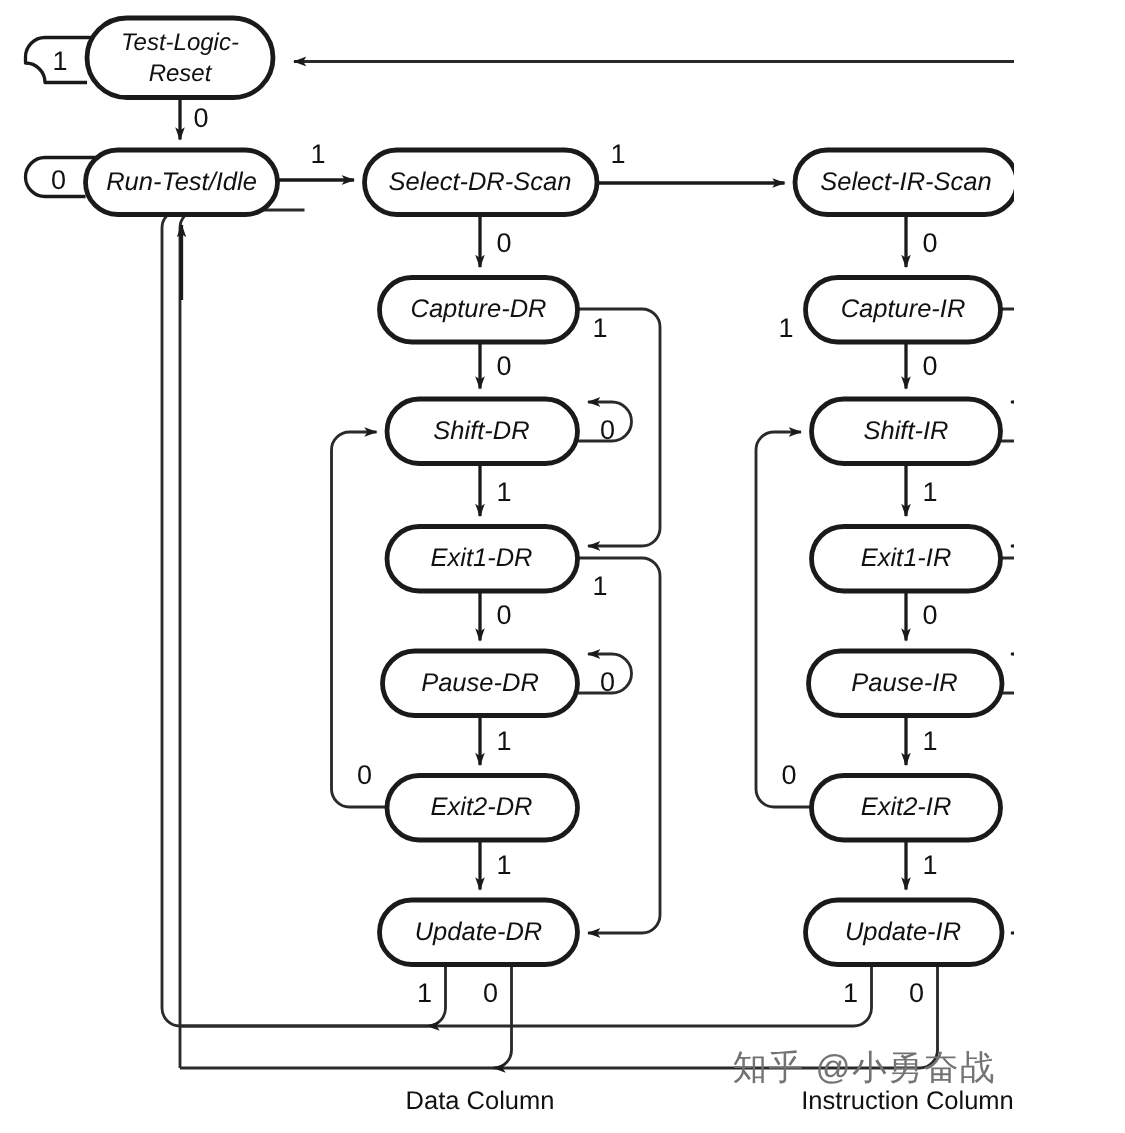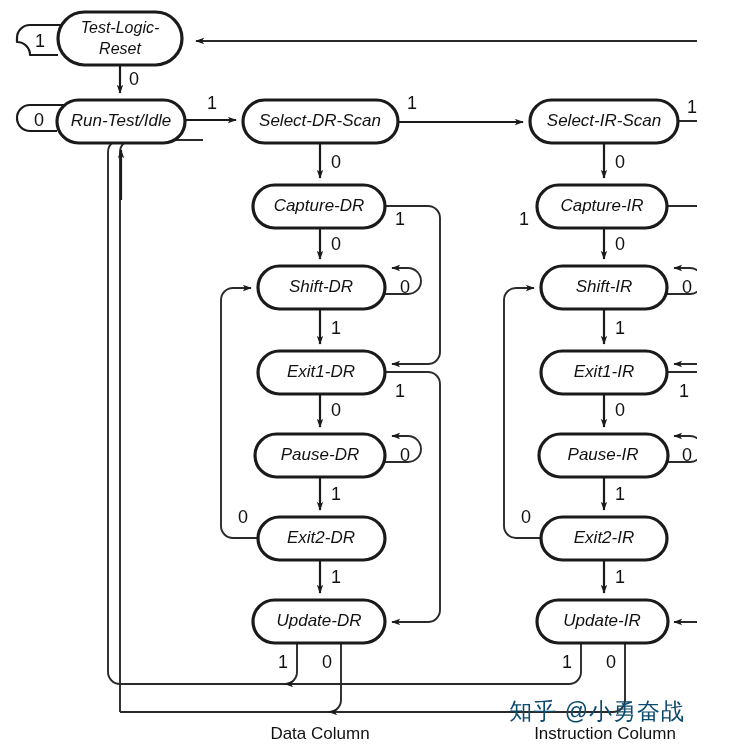--- a/index.html
+++ b/index.html
@@ -7,21 +7,20 @@
     padding: 0;
     background: #ffffff;
   }
   #canvas {
     position: relative;
     width: 676px;
     height: 755px;
     background: #ffffff;
     overflow: hidden;
     font-family: "Liberation Sans", sans-serif;
-    padding-left: 21px;
   }
   svg#diagram {
     position: absolute;
     left: 0;
     top: 0;
     width: 750px;
     height: 755px;
   }
   .state-box {
     fill: #ffffff;
@@ -67,21 +66,21 @@
     fill: #111111;
     text-anchor: middle;
     dominant-baseline: middle;
   }
   .watermark {
     position: absolute;
     right: 12px;
     bottom: 28px;
     font-family: "Liberation Sans", sans-serif;
     font-size: 23px;
-    color: #0c4a6e;
+    color: #737373;
     letter-spacing: 1px;
     user-select: none;
     pointer-events: none;
     white-space: nowrap;
   }
 </style>
 </head>
 <body>
 
 <div id="canvas">

